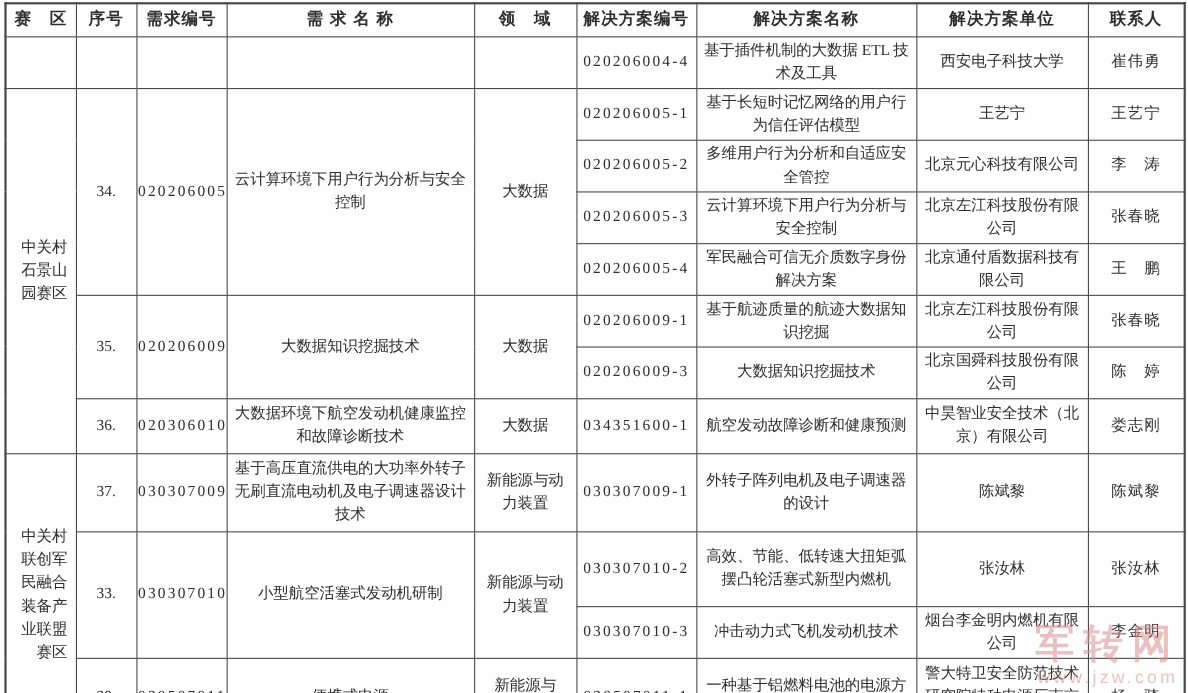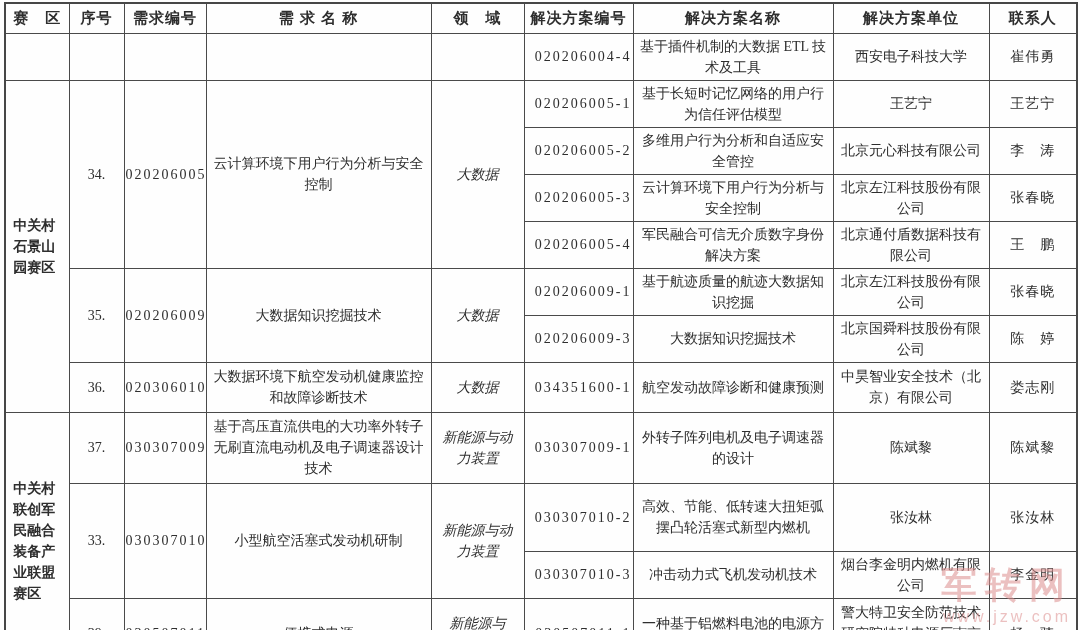--- a/index.html
+++ b/index.html
@@ -33,25 +33,24 @@
     font-weight:700;
     font-size:15px;
     padding:1px 1px;
     letter-spacing:1px;
   }
   td.num {
     letter-spacing:2px;
     font-size:14px;
     white-space:nowrap;
     padding:2px 1px;
-    text-align:right;
   }
   td.zone-cell { padding:2px 2px; }
-  td.zone-cell .vwrap { width:48px; margin:0 auto; text-align:left;font-weight:bold; }
-  td.field-cell .fwrap { margin:12px auto;font-style:italic; }
+  td.zone-cell .vwrap { width:48px; margin:0 auto; text-align:right; }
+  td.field-cell .fwrap { margin:12px auto; }
   td.w4 .fwrap { width:62px; }
   td.contact-cell { letter-spacing:1px; }
   .watermark {
     position:absolute;
     right:7px; bottom:4px;
     color:#dd8f8f;
     opacity:0.55;
     text-align:center;
     pointer-events:none;
     font-family:"Liberation Sans","DejaVu Sans",sans-serif;

